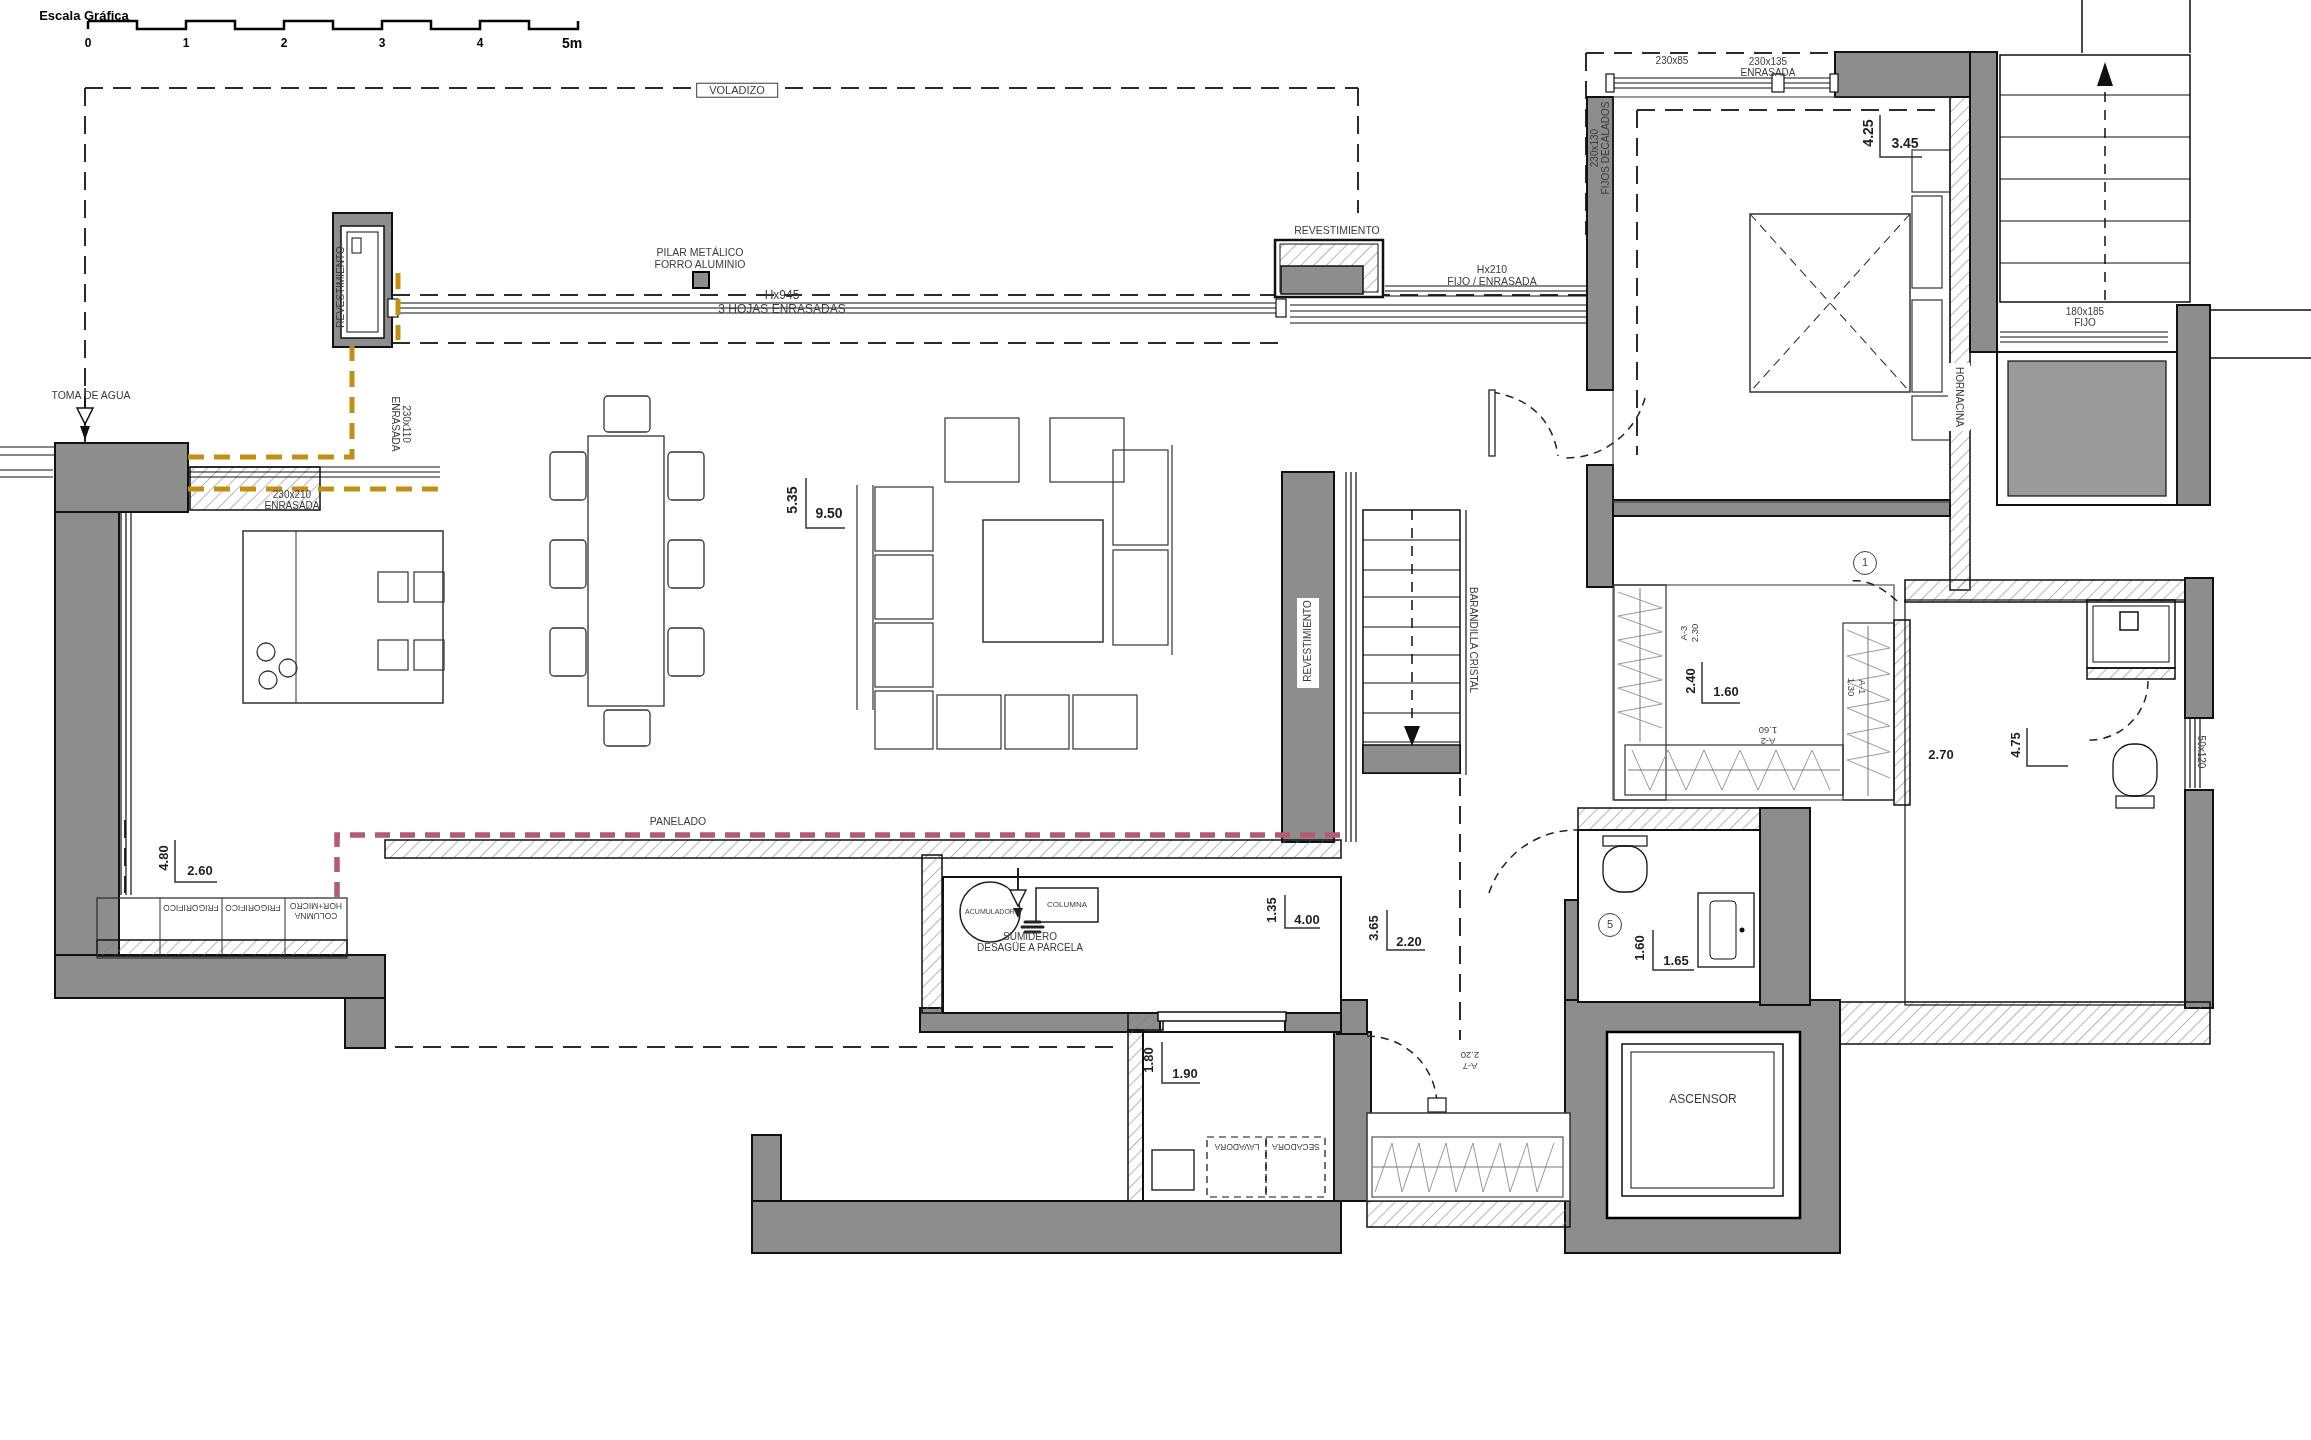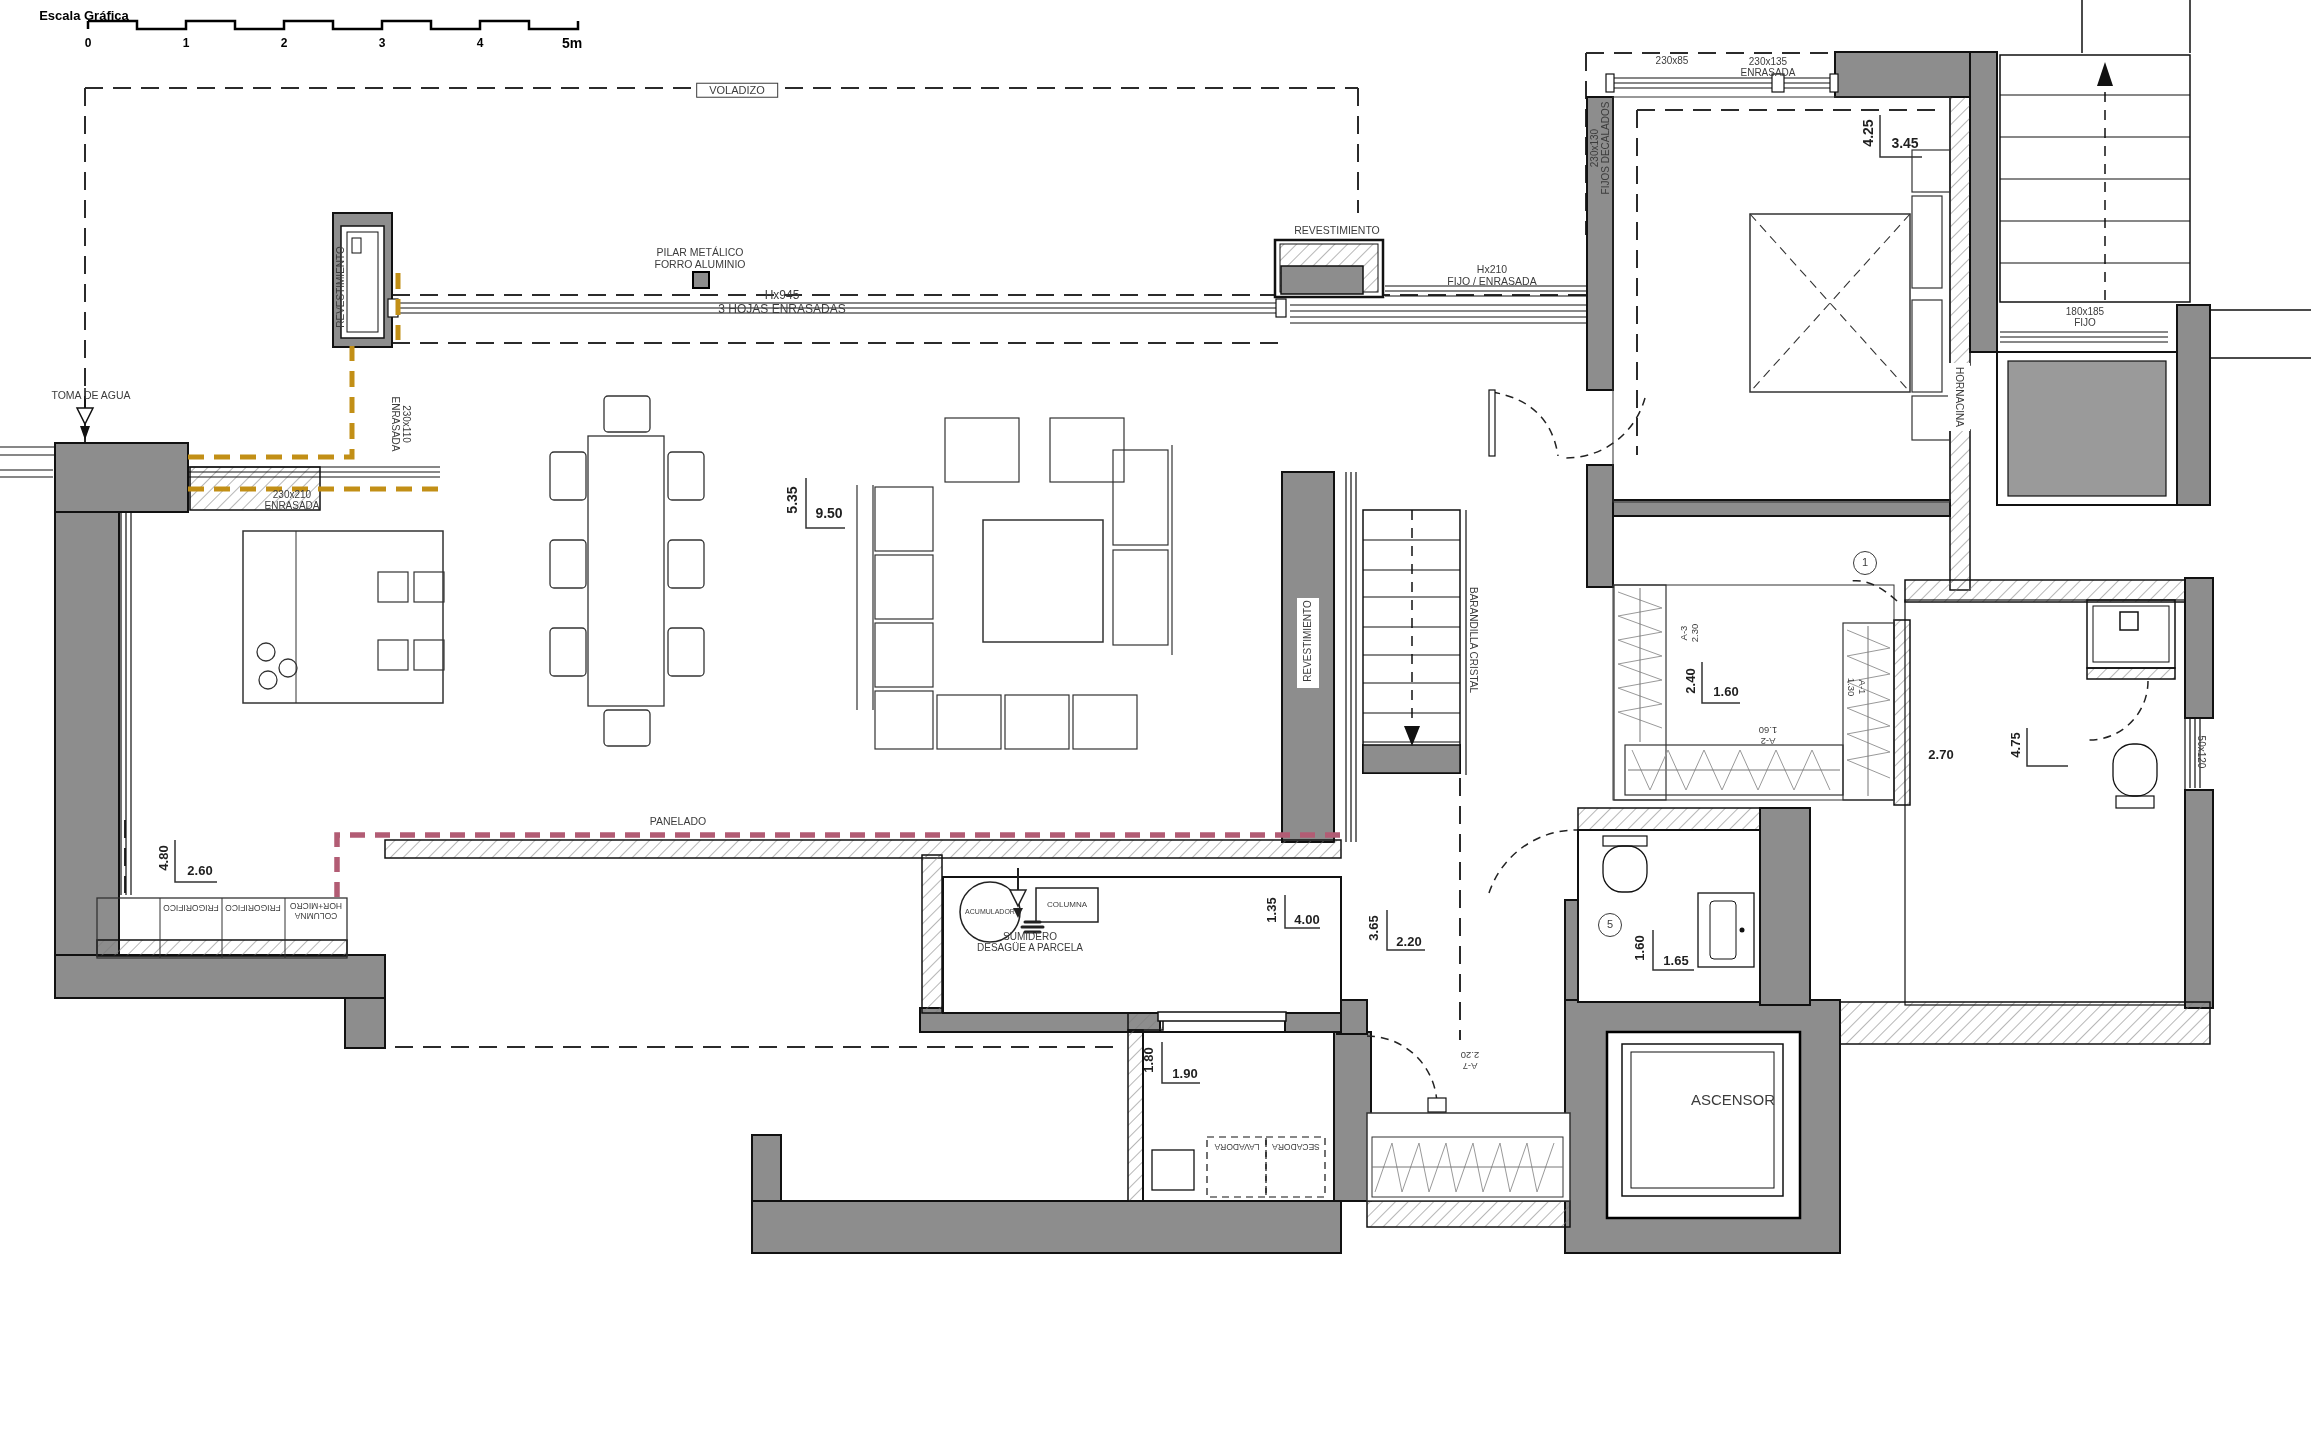--- a/index.html
+++ b/index.html
@@ -364,17 +364,17 @@
       <div class="ann dim" style="left: 1272px; top: 910px; font-size: 13px; transform: translate(-50%, -50%) rotate(-90deg);">1.35</div>
       <div class="ann dim" style="left: 1307px; top: 920px; font-size: 13px; transform: translate(-50%, -50%) rotate(0deg);">4.00</div>
       <div class="ann dim" style="left: 1374px; top: 928px; font-size: 13px; transform: translate(-50%, -50%) rotate(-90deg);">3.65</div>
       <div class="ann dim" style="left: 1409px; top: 942px; font-size: 13px; transform: translate(-50%, -50%) rotate(0deg);">2.20</div>
       <div class="ann dim" style="left: 1149px; top: 1060px; font-size: 13px; transform: translate(-50%, -50%) rotate(-90deg);">1.80</div>
       <div class="ann dim" style="left: 1185px; top: 1074px; font-size: 13px; transform: translate(-50%, -50%) rotate(0deg);">1.90</div>
       <div class="ann" style="left: 1237px; top: 1146px; font-size: 8.5px; transform: translate(-50%, -50%) rotate(180deg);">LAVADORA</div>
       <div class="ann" style="left: 1296px; top: 1146px; font-size: 8.5px; transform: translate(-50%, -50%) rotate(180deg);">SECADORA</div>
       <div class="ann" style="left: 1470px; top: 1060px; font-size: 9.5px; transform: translate(-50%, -50%) rotate(180deg);">A-7
 2.20</div>
-      <div class="ann" style="left: 1703px; top: 1100px; font-size: 15px; transform: translate(-50%, -50%) rotate(0deg); margin-left: 30px;">ASCENSOR</div>
+      <div class="ann" style="left: 1703px; top: 1100px; font-size: 12px; transform: translate(-50%, -50%) rotate(0deg);">ASCENSOR</div>
       <div class="ann dim" style="left: 1640px; top: 948px; font-size: 13px; transform: translate(-50%, -50%) rotate(-90deg);">1.60</div>
       <div class="ann dim" style="left: 1676px; top: 961px; font-size: 13px; transform: translate(-50%, -50%) rotate(0deg);">1.65</div>
     </div>
 </div>
 
 </body></html>

